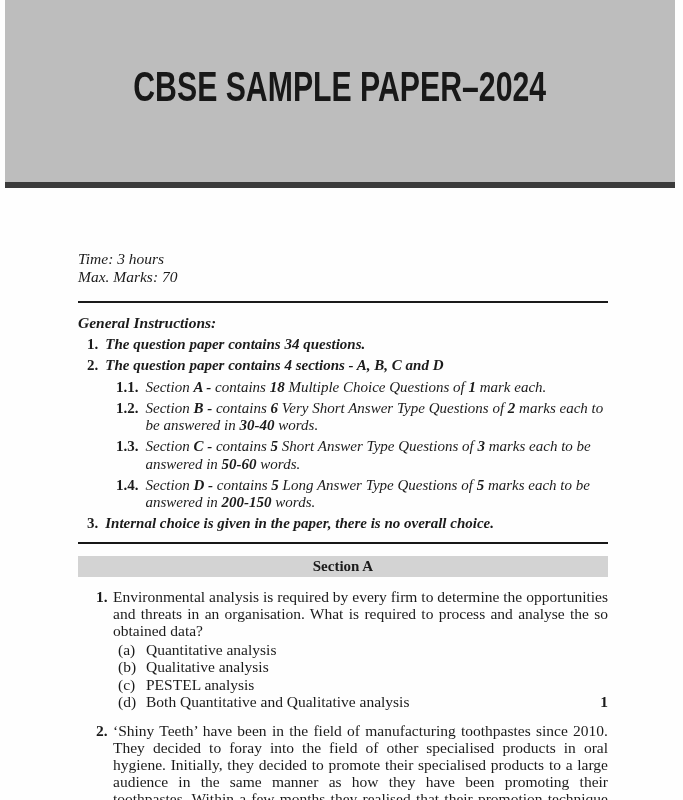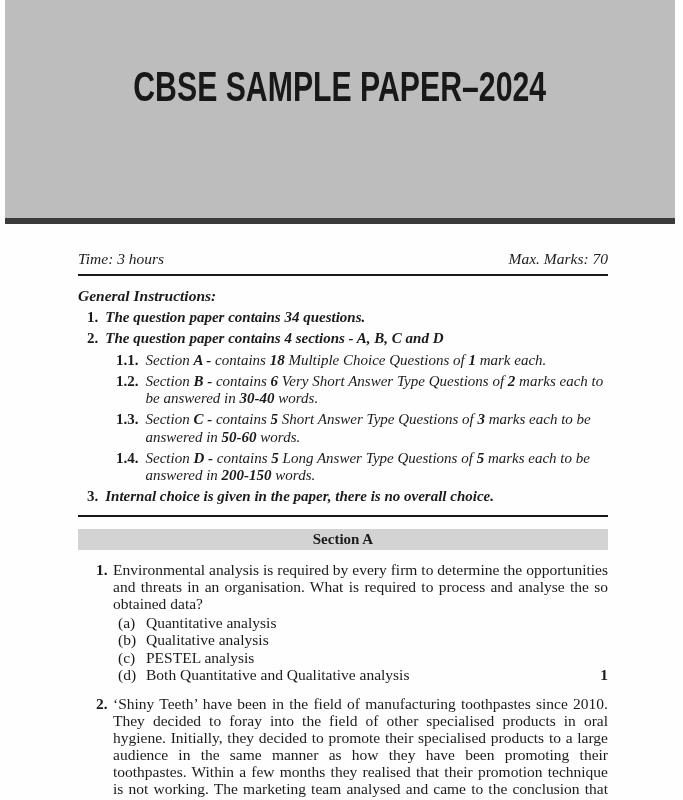--- a/index.html
+++ b/index.html
@@ -5,21 +5,21 @@
   html, body { margin: 0; padding: 0; }
   body {
     width: 683px; height: 800px; overflow: hidden; position: relative;
     background: #fefefe;
     font-family: "Liberation Serif", "DejaVu Serif", serif;
     color: #1b1b1b;
   }
 
   
   .banner {
-    position: absolute; top: 0; left: 5px; width: 670px; height: 224px;
+    position: absolute; top: 0; left: 5px; width: 670px; height: 188px;
     box-sizing: border-box;
     background: var(--banner-bg, #bdbdbd);
     border-bottom: 6px solid var(--rule-dark, #3b3b3b);
     text-align: center;
   }
   .title {
     margin: 0; padding-top: 66px;
     font-family: "Liberation Sans", "DejaVu Sans", sans-serif;
     font-weight: 700; font-size: 42px; line-height: 1;
     color: var(--title-color, #181818);
@@ -35,21 +35,22 @@
     color: var(--title-color, #181818);
   }
 
   
   .content { position: absolute; left: 78px; top: 250px; width: 530px; }
 
   .meta-row {
     display: flex; justify-content: space-between;
     font-style: italic; font-size: 15.5px;
     border-bottom: 2px solid var(--text-dark, #1a1a1a);
-    padding-bottom: 6px;
+    padding-bottom: 15px;
+    flex-direction: column;
   }
 
   .gi-heading { font-weight: 700; font-style: italic; font-size: 15.5px; margin-top: 11px; }
 
   .inst-item { display: flex; font-size: 15px; line-height: 1.15; margin-top: 4px; }
   .inst-item.lvl1 { padding-left: 9px; }
   .inst-item.lvl2 { padding-left: 38px; }
   .inst-num { font-weight: 700; flex: none; margin-right: 7px; }
   .seg-i  { font-style: italic; }
   .seg-bi { font-style: italic; font-weight: 700; }

